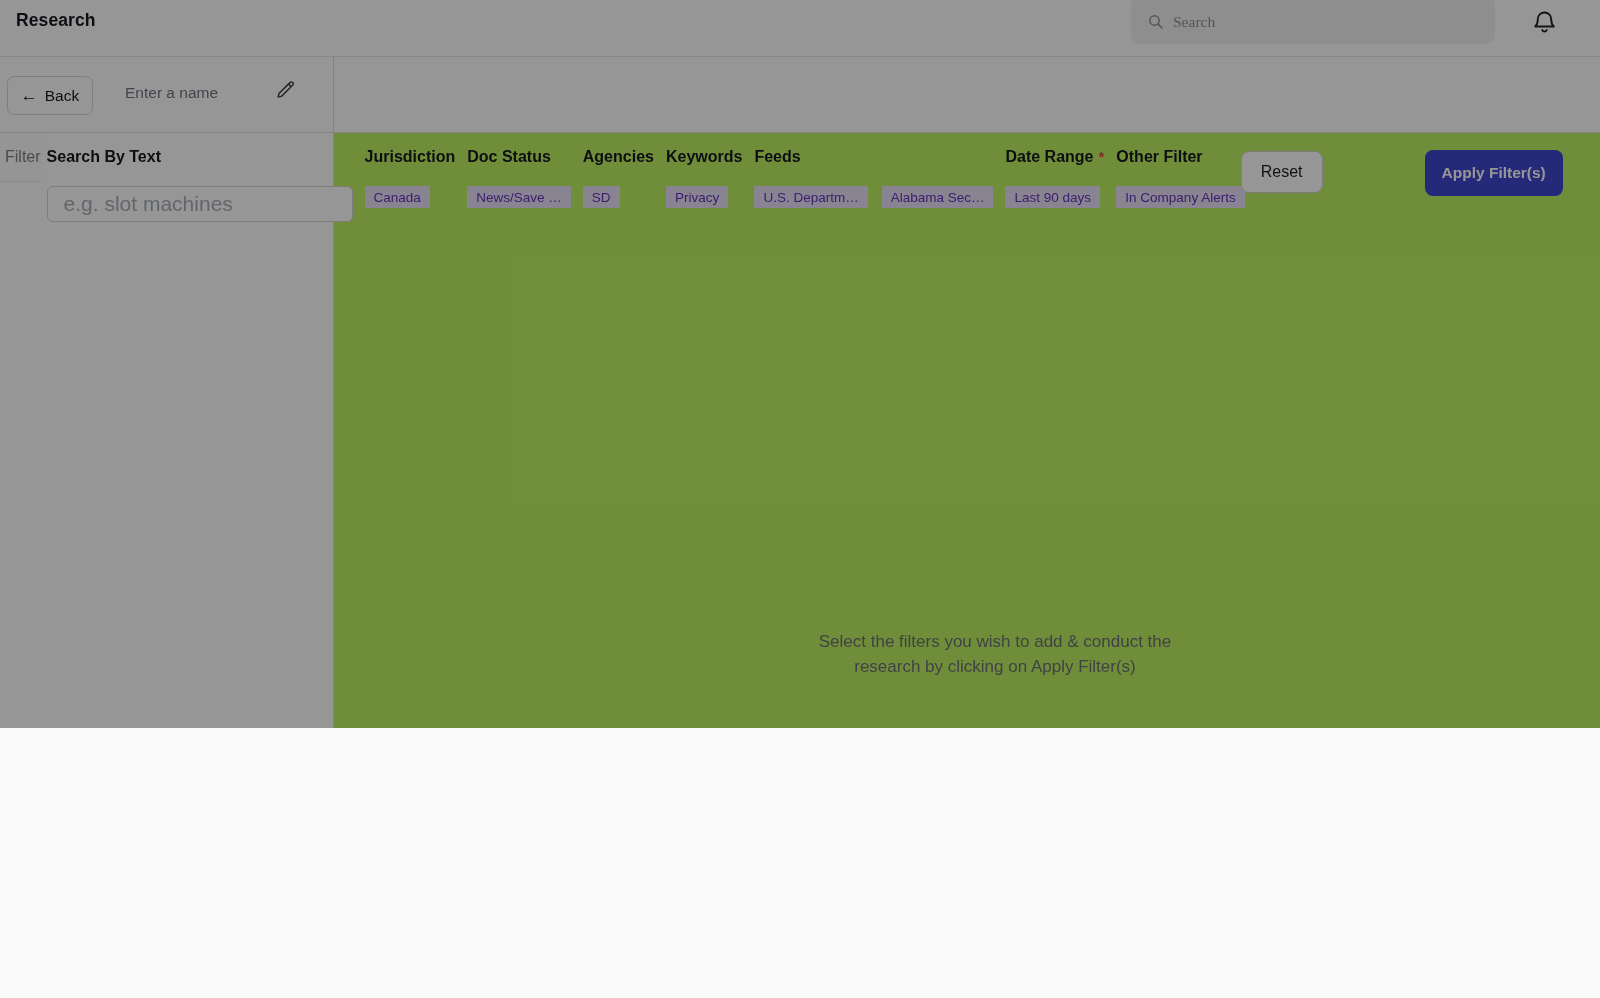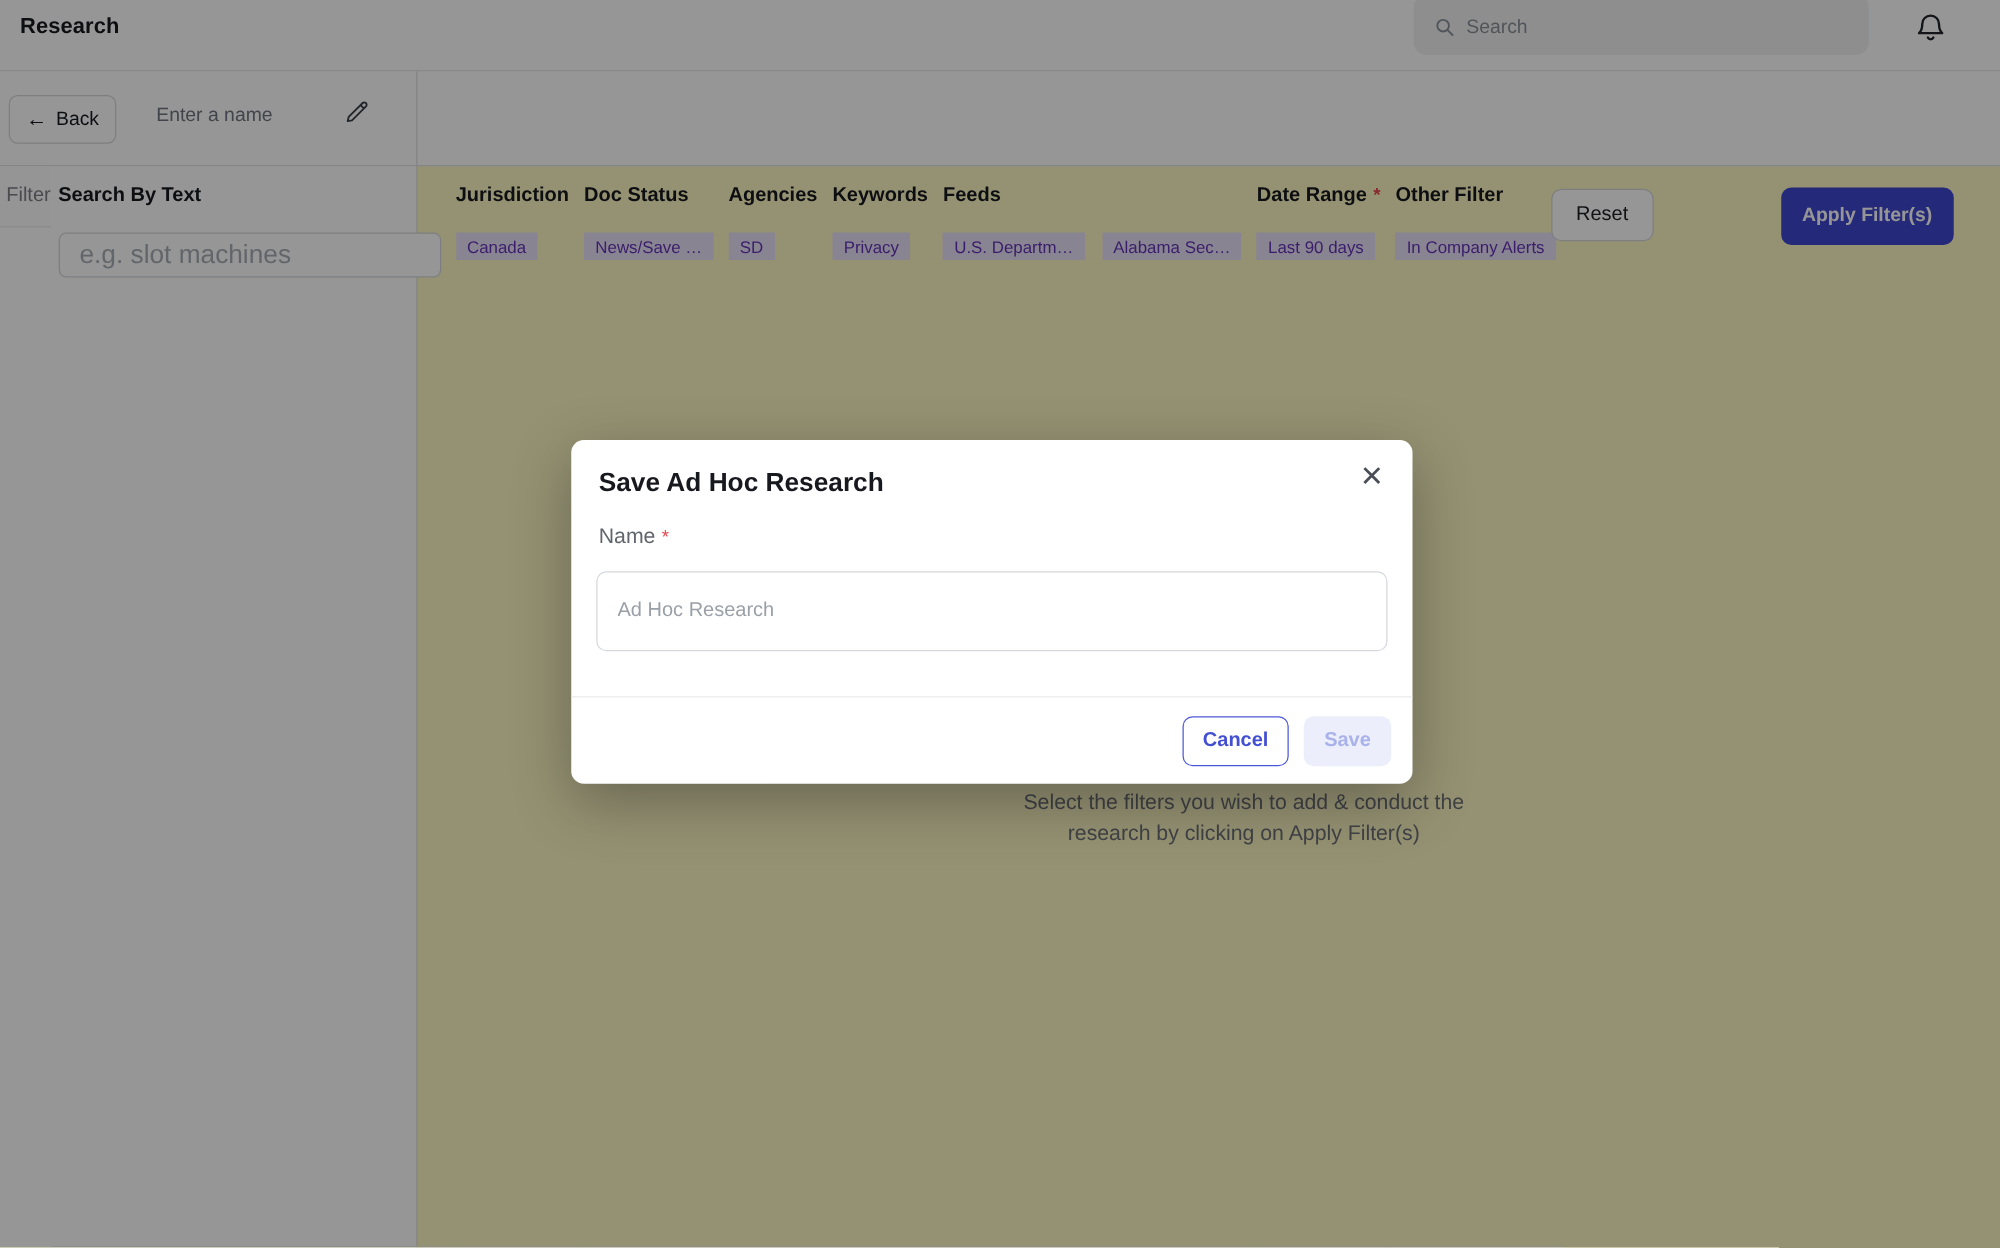--- a/index.html
+++ b/index.html
@@ -1,25 +1,25 @@
 <!DOCTYPE html>
 <html><head>
 <meta charset="utf-8">
 <style>
   * { margin:0; padding:0; box-sizing:border-box; }
   html,body { width:1600px; height:998px; overflow:hidden; }
   body { font-family:"Liberation Sans", sans-serif; background:#fafafa; }
-  #app { position:relative; width:1600px; height:998px; background:#fef9c3; overflow:hidden; }
+  #app { position:relative; width:1600px; height:728px; background:#bef264; overflow:hidden; }
 
   
   .header { position:absolute; left:0; top:0; width:1600px; height:57px; background:#ffffff; border-bottom:1px solid #e7e7ea; z-index:2; }
   .page-title { position:absolute; left:16px; top:10px; font-size:17.5px; font-weight:700; color:#17191f; letter-spacing:.1px; }
   .global-search { position:absolute; left:1131px; top:-4px; width:364px; height:48px; background:#f1f2f4; border-radius:10px; display:flex; align-items:flex-end; }
   .global-search .inner { display:flex; align-items:center; height:44px; width:100%; padding-left:16px; }
-  .global-search input { border:none; outline:none; background:transparent; font-size:15.5px; color:#3c4048; width:280px; margin-left:8px; font-family:Liberation Sans, sans-serif; }
+  .global-search input { border:none; outline:none; background:transparent; font-size:15.5px; color:#3c4048; width:280px; margin-left:8px; font-family:Liberation Serif, serif; }
   .global-search input::placeholder { color:#8b9097; }
   .bell { position:absolute; left:1528px; top:5px; width:32px; height:34px; display:flex; align-items:center; justify-content:center; cursor:pointer; }
 
   
   .subheader { position:absolute; left:0; top:57px; width:1600px; height:76px; background:#ffffff; border-bottom:1px solid #e3e3e6; z-index:1; }
   .back-btn { position:absolute; left:7px; top:19px; width:86px; height:39px; background:#fff; border:1px solid #d8d8dc; border-radius:7px; display:flex; align-items:center; justify-content:center; gap:7px; font-size:15.5px; color:#17191f; cursor:pointer; }
   .back-arrow { font-size:17px; line-height:1; }
   .name-display { position:absolute; left:125px; top:27px; font-size:15.5px; color:#6f7680; }
   .pencil { position:absolute; left:274px; top:22px; width:24px; height:24px; cursor:pointer; }
 
@@ -165,25 +165,14 @@
     </div>
   </div>
 
   <div class="empty-state">
     <div>Select the filters you wish to add &amp; conduct the</div>
     <div>research by clicking on Apply Filter(s)</div>
   </div>
 
   <div class="overlay"></div>
 
-  <div class="modal">
-    <div class="modal-title">Save Ad Hoc Research</div>
-    <div class="modal-close">✕</div>
-    <div class="modal-name-label"><span>Name</span><span class="req">*</span></div>
-    <input type="text" class="modal-input" placeholder="Ad Hoc Research" style="">
-    <div class="modal-divider"></div>
-    <div class="modal-actions">
-      <button class="btn-cancel">Cancel</button>
-      <button class="btn-save">Save</button>
-    </div>
-  </div>
 
 </div>
 
 </body></html>

